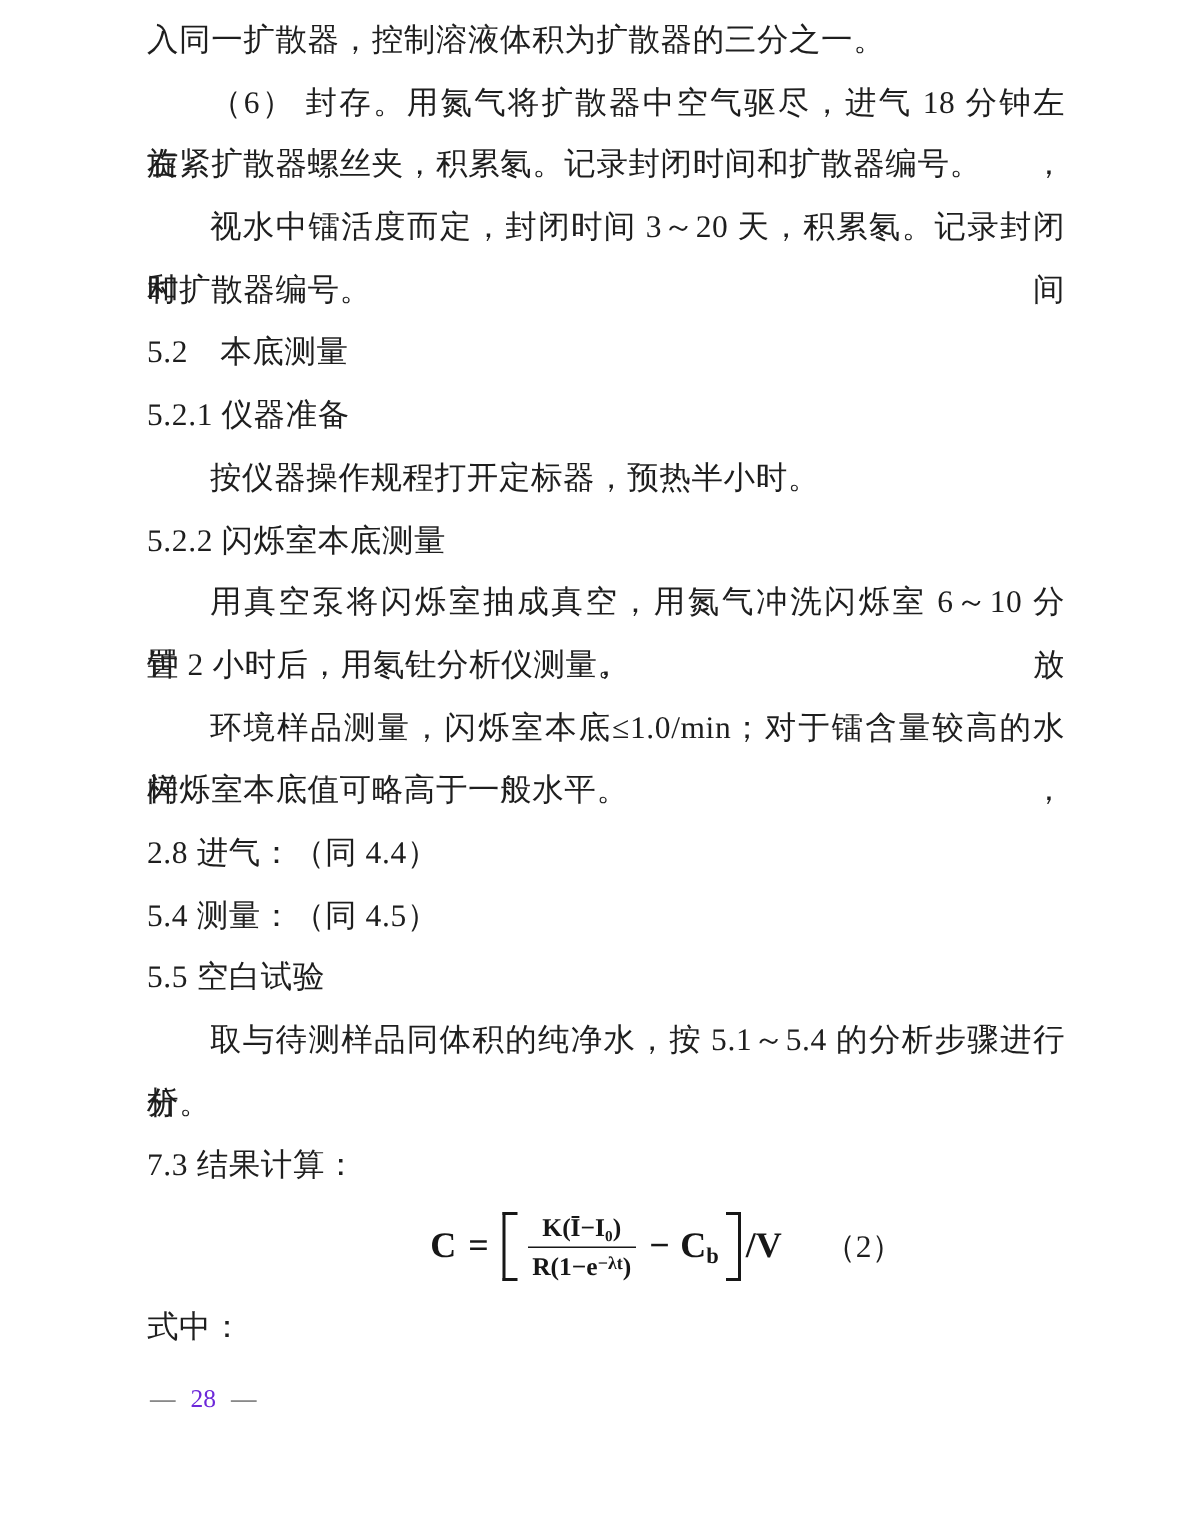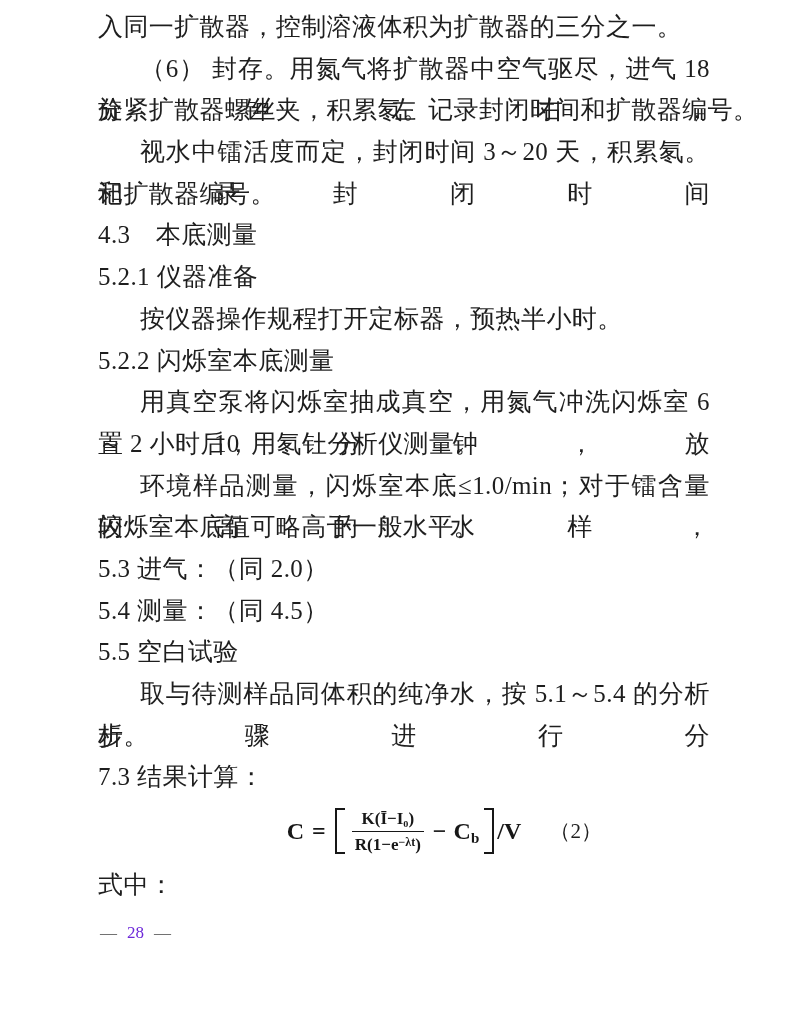--- a/index.html
+++ b/index.html
@@ -19,21 +19,21 @@
     position: absolute;
     top: 0; left: 0;
     width: 800px;
     height: 1013px;
     padding: 6px 90px 0 98px;
     box-sizing: border-box;
   }
   .line {
     height: 41.7px;
     line-height: 41.7px;
-    font-size: 25px;
+    font-size: 21px;
     letter-spacing: 0.4px;
     white-space: nowrap;
   }
   .line.indent { text-indent: 42px; }
   .line.justify {
     white-space: normal;
     text-align: justify;
     text-align-last: justify;
     text-justify: inter-character;
   }
@@ -127,29 +127,29 @@
 <body>
 
 <div class="page">
 
   <div>
       <div class="line">入同一扩散器，控制溶液体积为扩散器的三分之一。</div>
       <div class="line indent justify">（6） 封存。用氮气将扩散器中空气驱尽，进气 18 分钟左右，</div>
       <div class="line">旋紧扩散器螺丝夹，积累氡。记录封闭时间和扩散器编号。</div>
       <div class="line indent justify">视水中镭活度而定，封闭时间 3～20 天，积累氡。记录封闭时间</div>
       <div class="line">和扩散器编号。</div>
-      <div class="line">4.3　本底测量</div>
+      <div class="line">5.2　本底测量</div>
       <div class="line">5.2.1 仪器准备</div>
       <div class="line indent">按仪器操作规程打开定标器，预热半小时。</div>
       <div class="line">5.2.2 闪烁室本底测量</div>
       <div class="line indent justify">用真空泵将闪烁室抽成真空，用氮气冲洗闪烁室 6～10 分钟，放</div>
       <div class="line">置 2 小时后，用氡钍分析仪测量。</div>
       <div class="line indent justify">环境样品测量，闪烁室本底≤1.0/min；对于镭含量较高的水样，</div>
       <div class="line">闪烁室本底值可略高于一般水平。</div>
-      <div class="line">5.3 进气：（同 2.0）</div>
+      <div class="line">2.8 进气：（同 4.4）</div>
       <div class="line">5.4 测量：（同 4.5）</div>
       <div class="line">5.5 空白试验</div>
       <div class="line indent justify">取与待测样品同体积的纯净水，按 5.1～5.4 的分析步骤进行分</div>
       <div class="line">析。</div>
       <div class="line">7.3 结果计算：</div>
     </div>
 
   <div class="formula-row">
     <div class="math">
       <span class="lhs">C</span>

